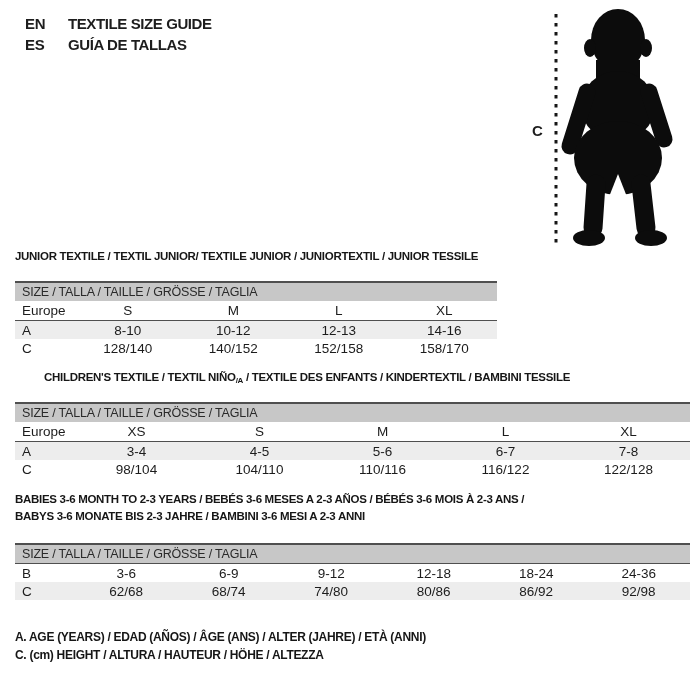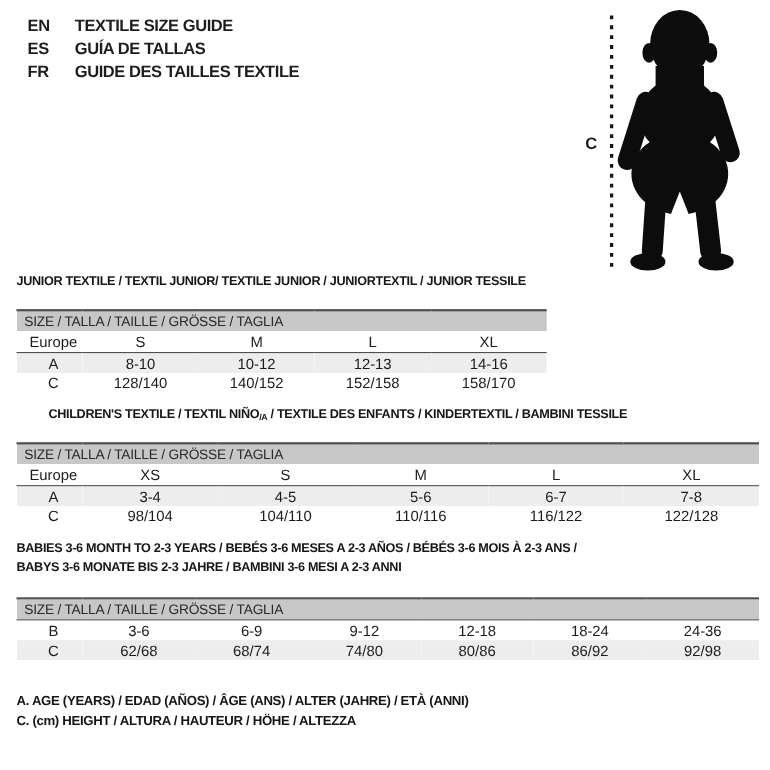--- a/index.html
+++ b/index.html
@@ -35,21 +35,21 @@
   .sec-heading .hline{display:block;line-height:17px;}
   
   table.size-table{
     position:absolute;left:15px;
     border-collapse:collapse;table-layout:fixed;
     font-size:13px;color:#1c1c1c;
   }
   table.t1{width:482px;}
   table.t2,table.t3{width:675px;}
   .size-table td{padding:0;text-align:center;white-space:nowrap;overflow:hidden;}
-  .size-table td.lbl{text-align:center;padding-left:7px;}
+  .size-table td.lbl{text-align:left;padding-left:7px;}
   .bar-row td{
     background:var(--bar-bg);
     border-top:2px solid var(--bar-border);
     text-align:left;padding:1px 0 2px 7px;
     font-size:12.5px;color:#2a2a2a;height:15px;letter-spacing:-0.2px;margin-top:18px;
   }
   .t3 .bar-row td{border-bottom:1.5px solid var(--bar-border);}
   .head-row td{height:19px;border-bottom:1.5px solid var(--bar-border);font-size:13.5px;}
   .data-row td{height:18px;font-size:13.5px;}
   tr.shaded td{background:var(--row-alt);}
@@ -61,24 +61,20 @@
 <body>
 
 <div class="lang-list">
   <div class="lang-row">
     <span class="lang-code">EN</span>
     <span class="lang-label">TEXTILE SIZE GUIDE</span>
   </div>
   <div class="lang-row">
     <span class="lang-code">ES</span>
     <span class="lang-label">GUÍA DE TALLAS</span>
-  </div>
-  <div class="lang-row">
-    <span class="lang-code">FR</span>
-    <span class="lang-label">GUIDE DES TAILLES TEXTILE</span>
   </div>
 </div>
 
 <div class="figure">
   <svg width="180" height="250" viewBox="0 0 180 250">
     <line x1="36" y1="14" x2="36" y2="246" stroke="#161616" stroke-width="3" stroke-dasharray="3.5 5.5"></line>
     <g fill="#0c0c0c" stroke="none">
       <ellipse cx="98" cy="40" rx="27" ry="31"></ellipse>
       <ellipse cx="70" cy="48" rx="6" ry="9"></ellipse>
       <ellipse cx="126" cy="48" rx="6" ry="9"></ellipse>

